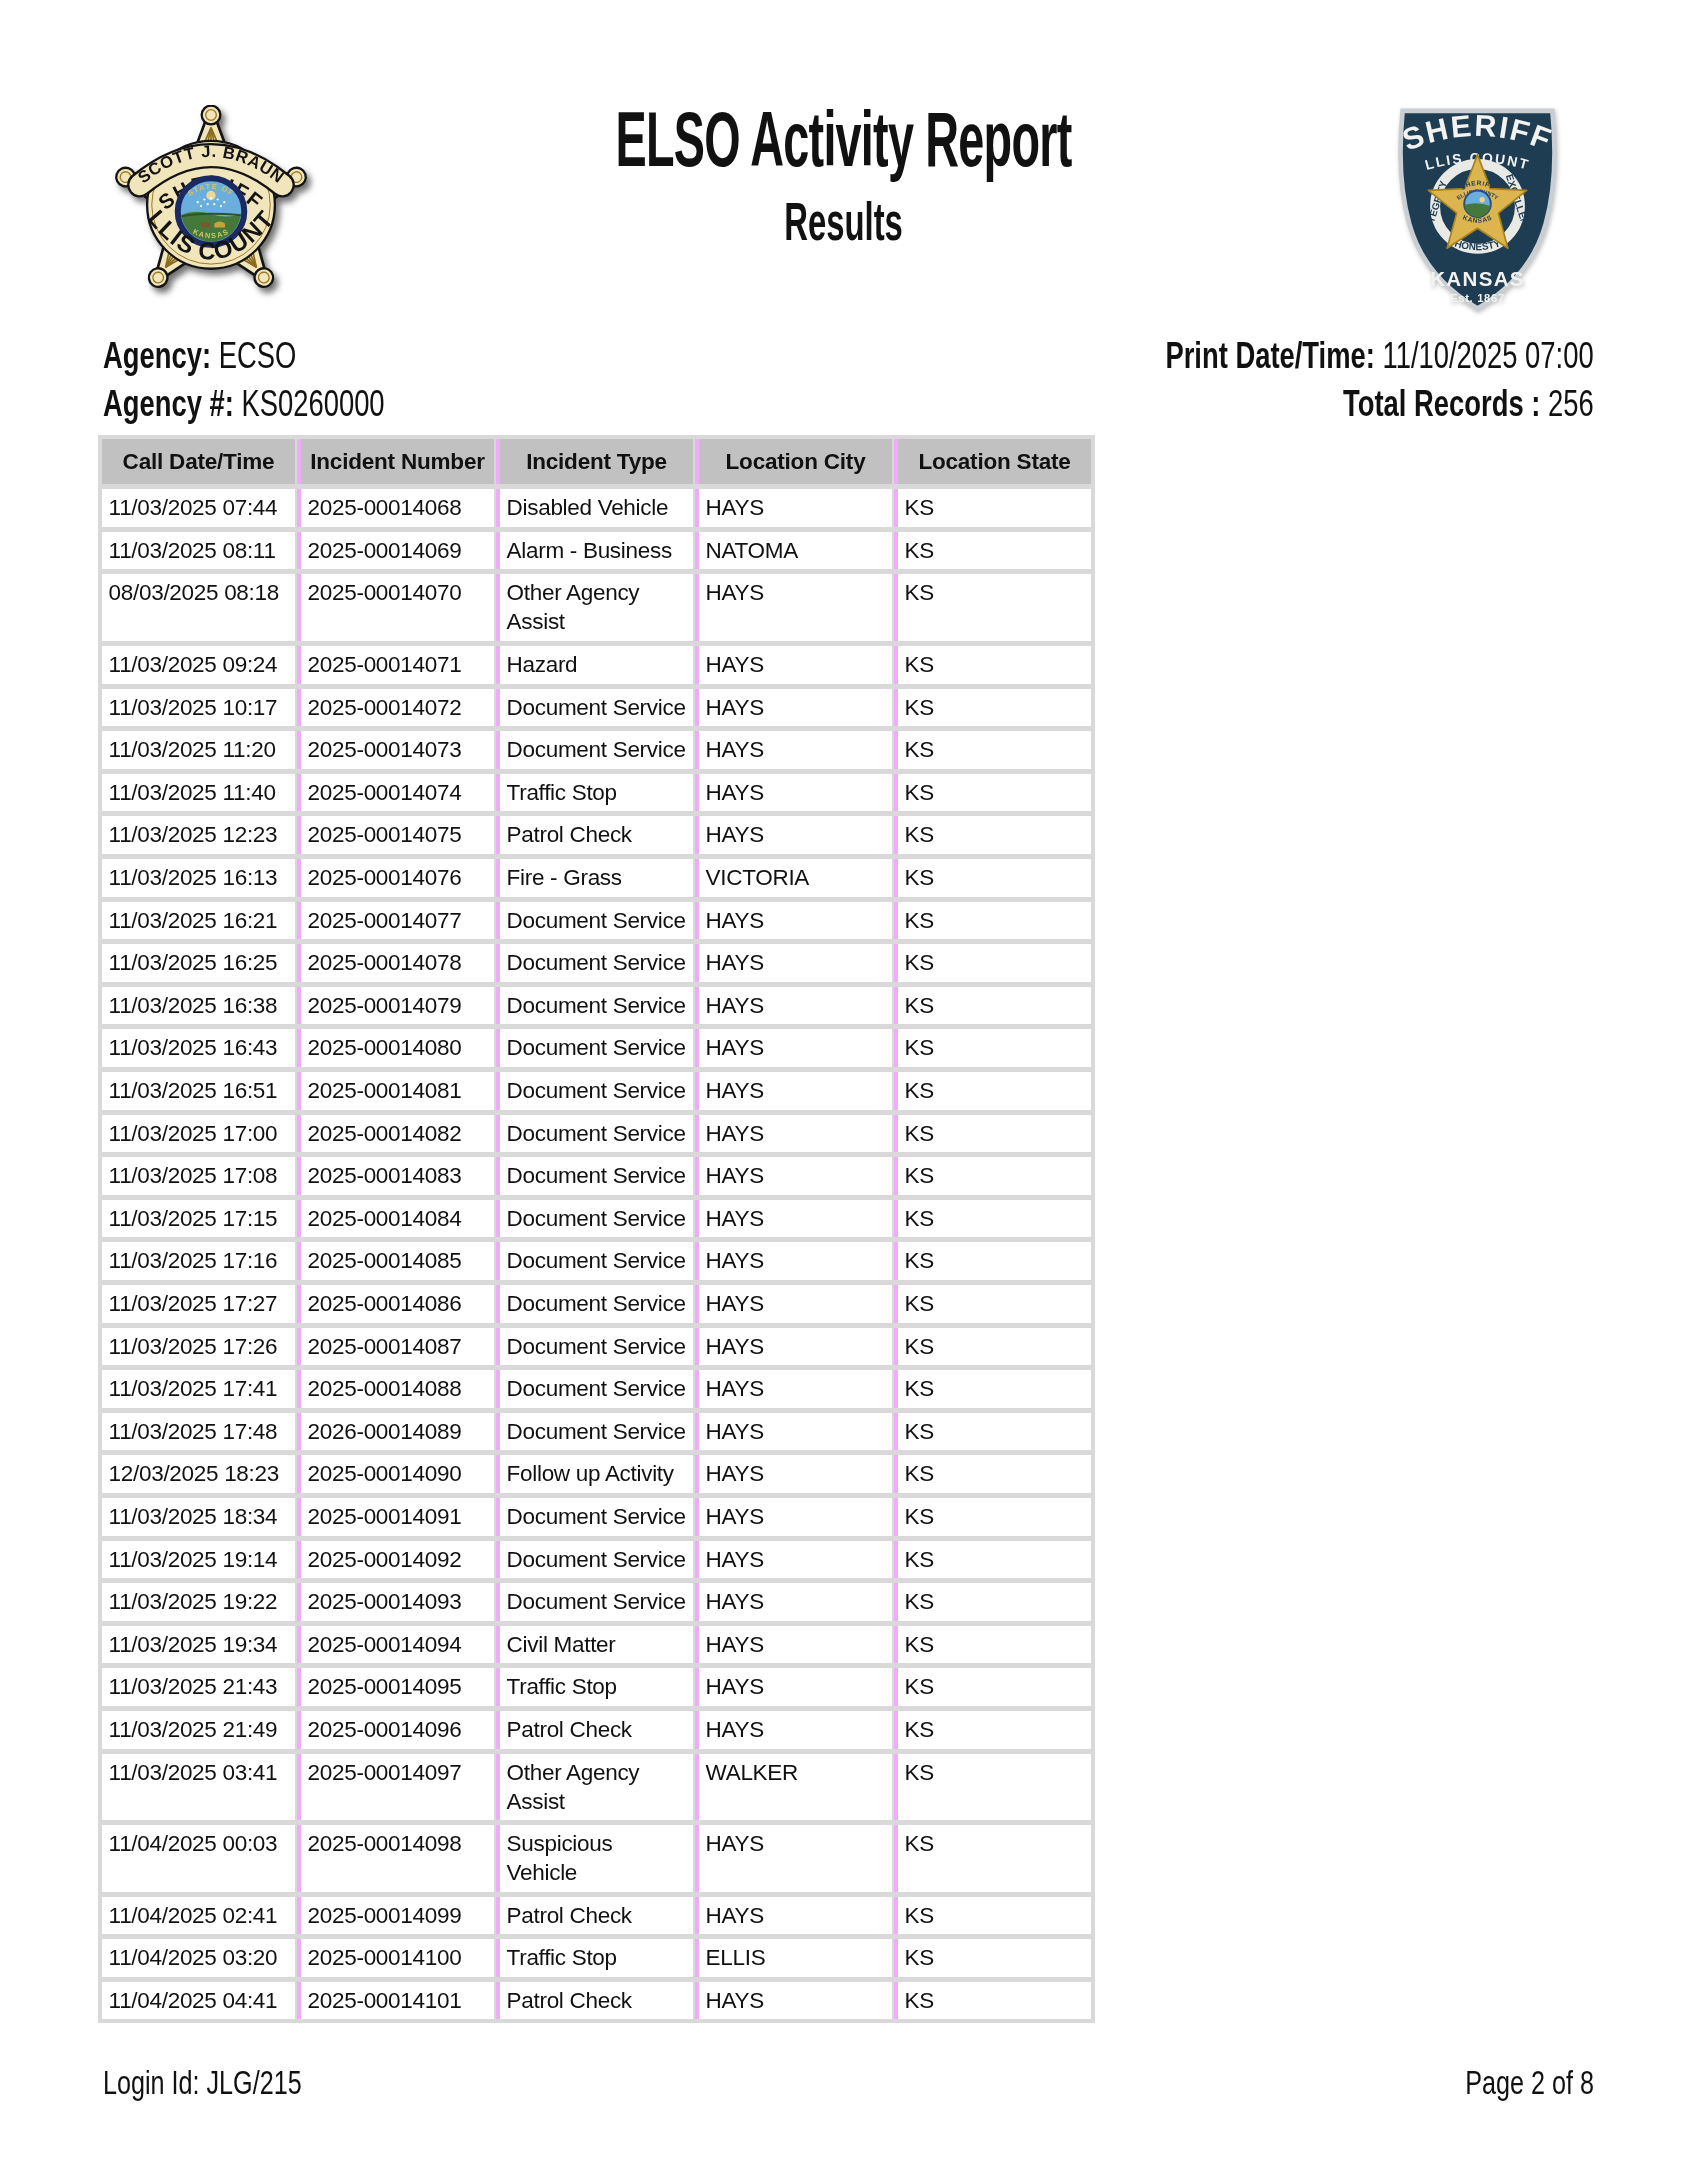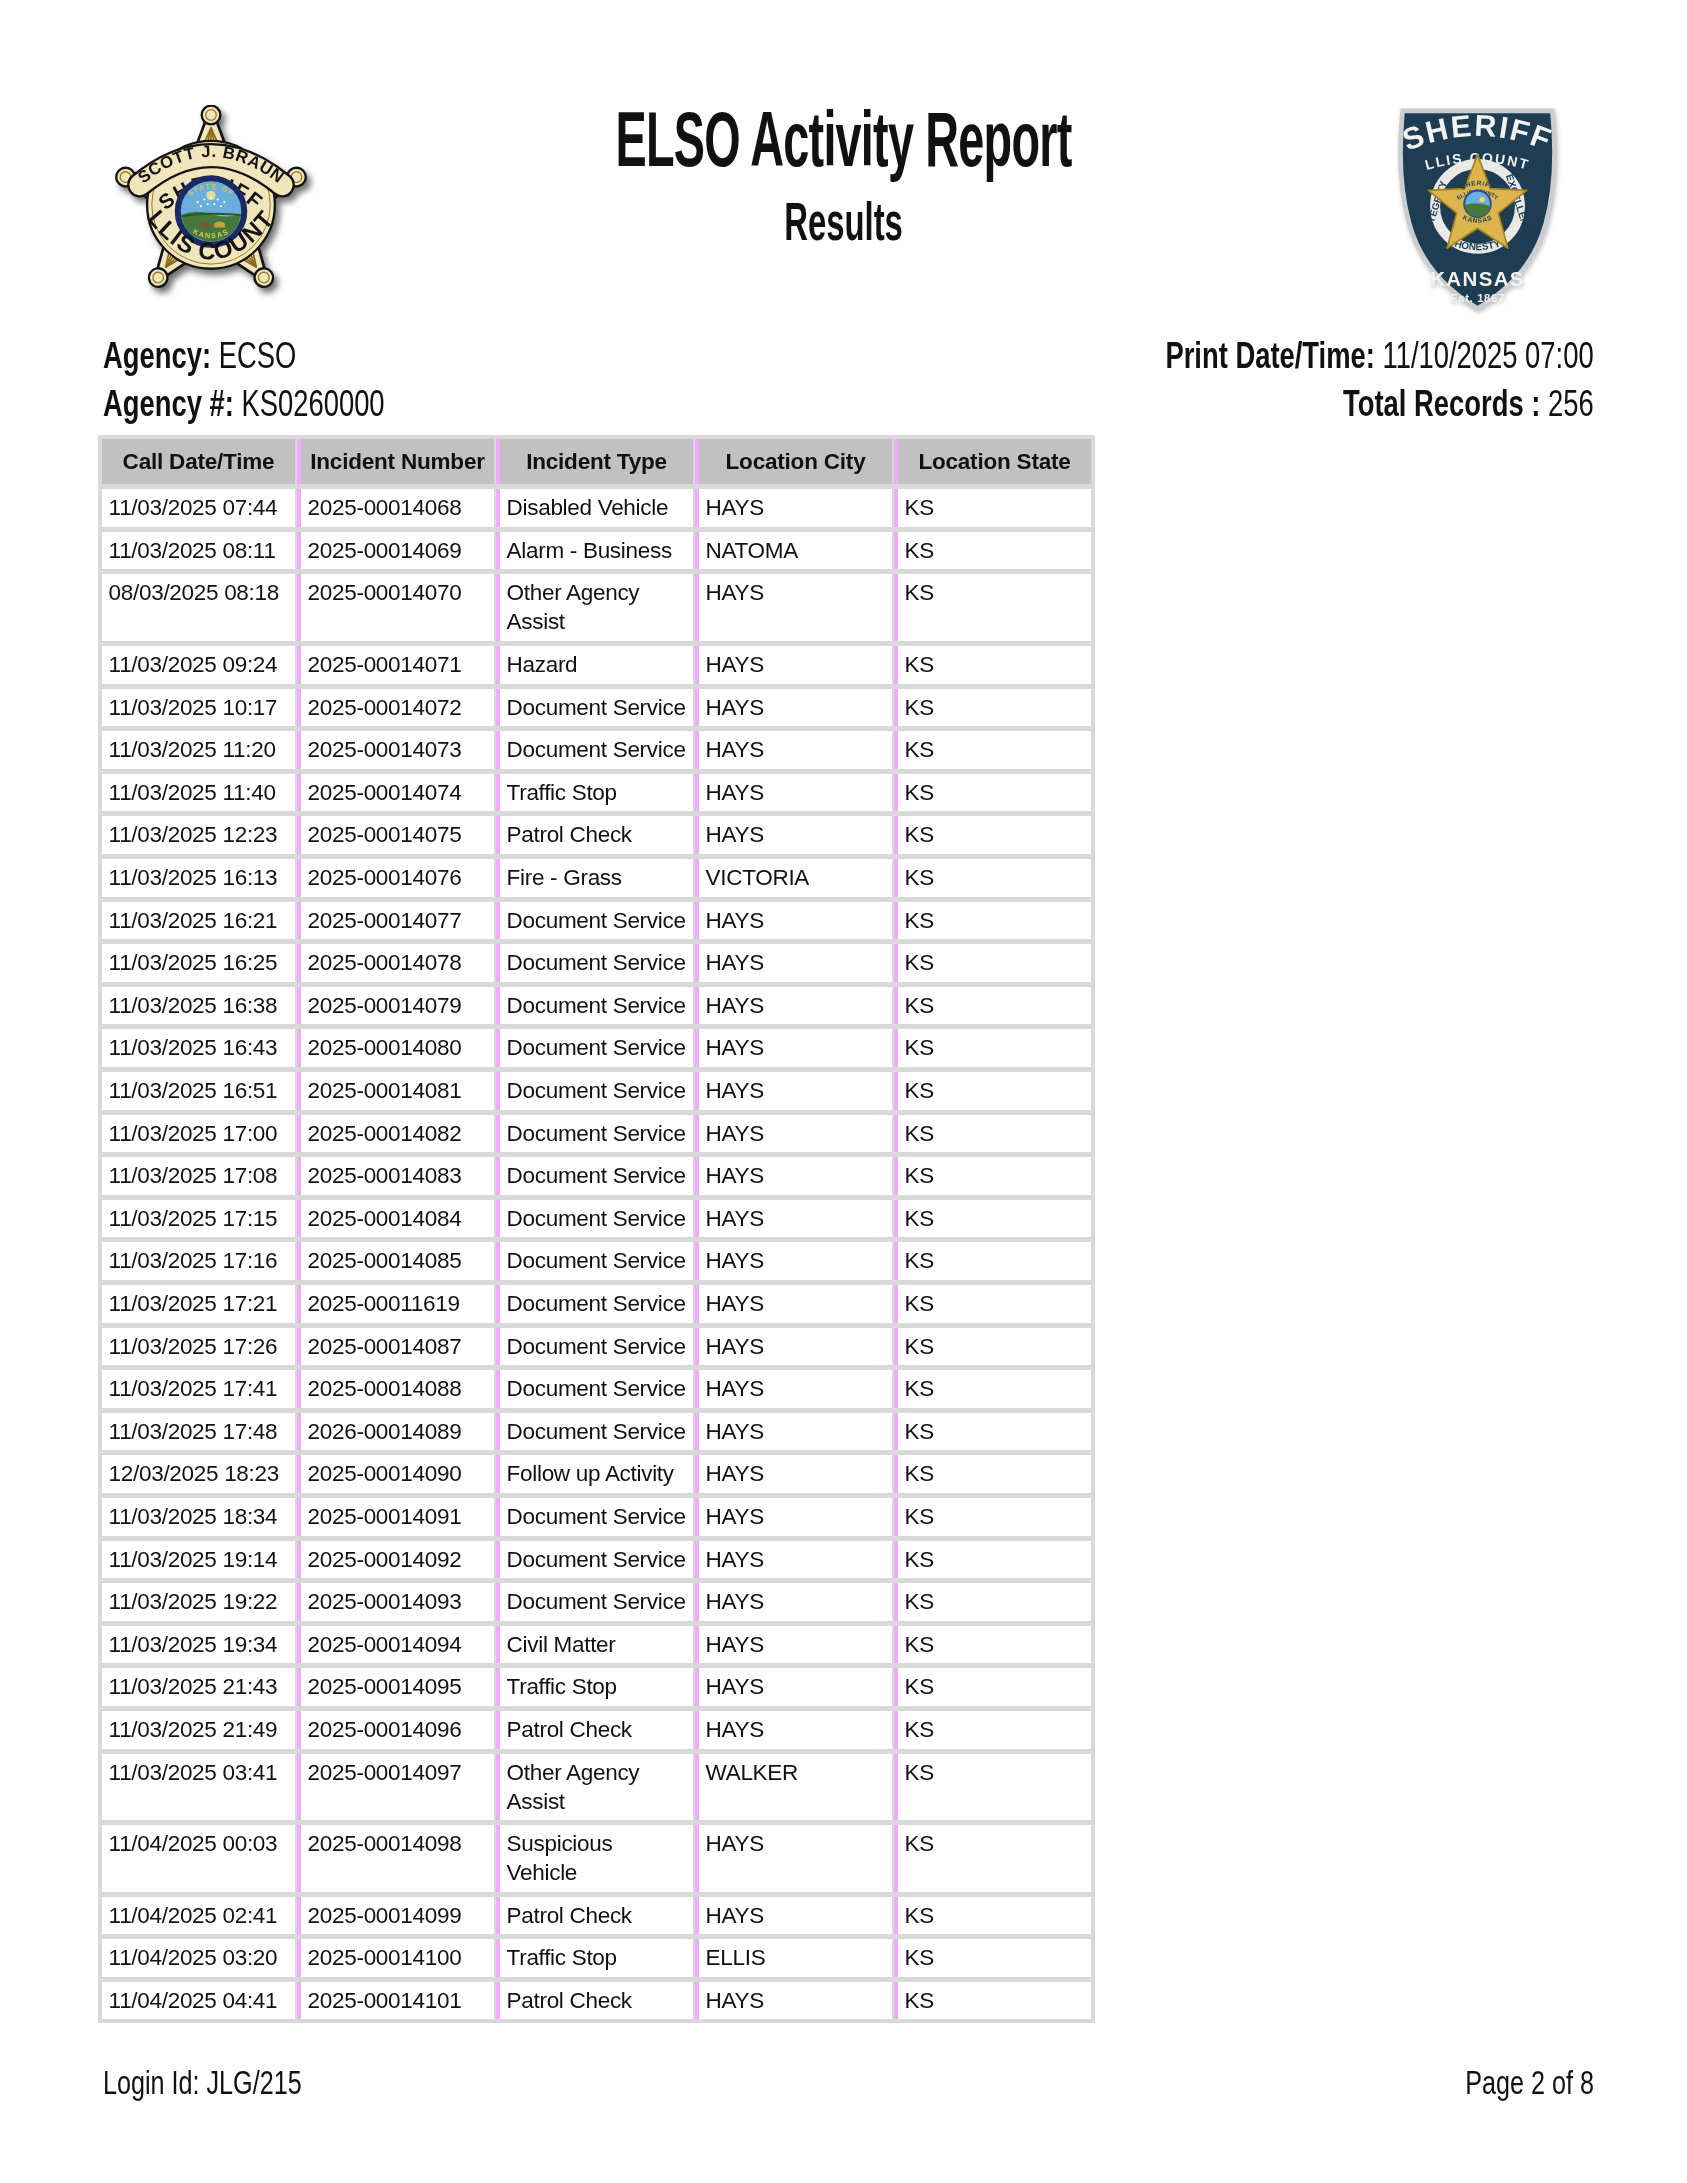--- a/index.html
+++ b/index.html
@@ -310,22 +310,22 @@
           <div class="td">KS</div>
         </div>
         <div class="trow">
           <div class="td">11/03/2025 17:16</div>
           <div class="td">2025-00014085</div>
           <div class="td">Document Service</div>
           <div class="td">HAYS</div>
           <div class="td">KS</div>
         </div>
         <div class="trow">
-          <div class="td">11/03/2025 17:21</div>
-          <div class="td">2025-00011619</div>
+          <div class="td">11/03/2025 17:27</div>
+          <div class="td">2025-00014086</div>
           <div class="td">Document Service</div>
           <div class="td">HAYS</div>
           <div class="td">KS</div>
         </div>
         <div class="trow">
           <div class="td">11/03/2025 17:26</div>
           <div class="td">2025-00014087</div>
           <div class="td">Document Service</div>
           <div class="td">HAYS</div>
           <div class="td">KS</div>

